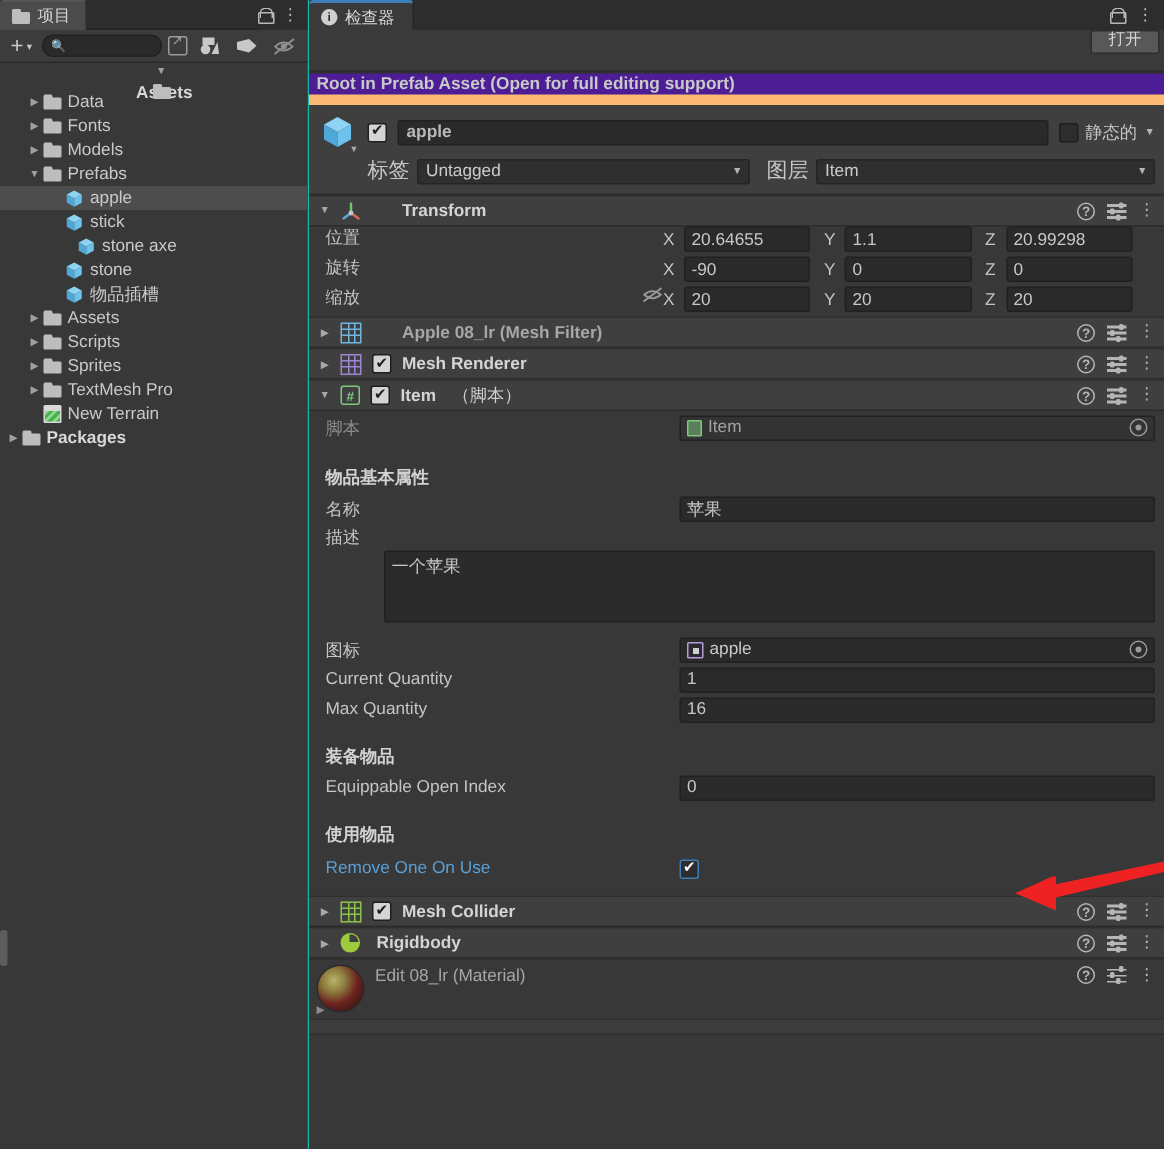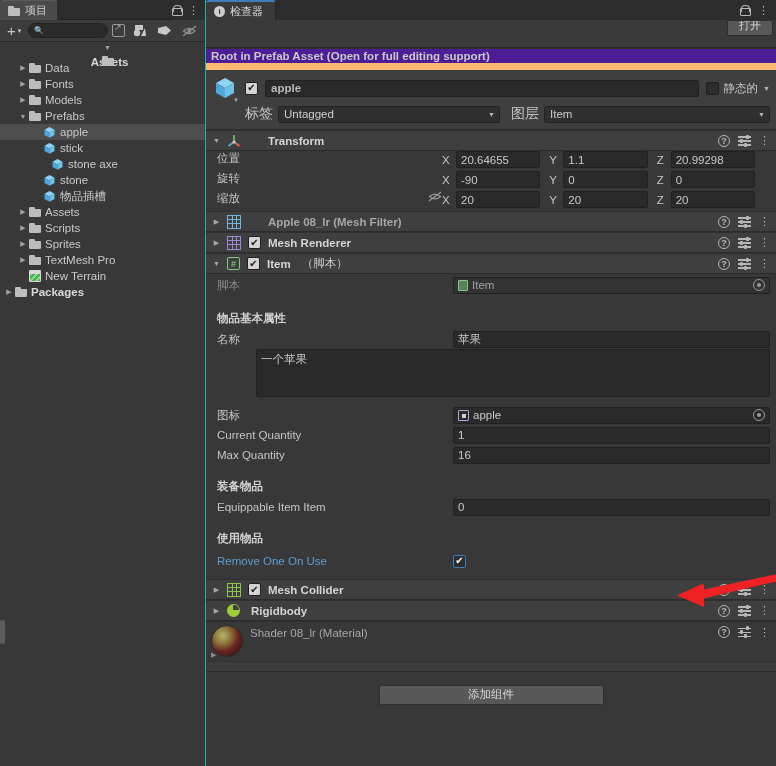--- a/index.html
+++ b/index.html
@@ -760,20 +760,23 @@
         <span>物品基本属性</span>
       </div>
 
       <div class="prop-row">
         <span class="prop-label">名称</span>
         <span class="prop-field">
           <span>苹果</span>
         </span>
       </div>
 
+      <div class="prop-row" style="height:18px;">
+        <span class="prop-label">描述</span>
+      </div>
       <div class="textarea-row">
         <div class="textarea">
           <span>一个苹果</span>
         </div>
       </div>
 
       <div style="height:8px;"></div>
 
       <div class="prop-row">
         <span class="prop-label">图标</span>
@@ -798,21 +801,21 @@
         </span>
       </div>
 
       <div style="height:11px;"></div>
 
       <div class="section-hdr">
         <span>装备物品</span>
       </div>
 
       <div class="prop-row">
-        <span class="prop-label">Equippable Item Item</span>
+        <span class="prop-label">Equippable Open Index</span>
         <span class="prop-field">
           <span>0</span>
         </span>
       </div>
 
       <div style="height:11px;"></div>
 
       <div class="section-hdr">
         <span>使用物品</span>
       </div>
@@ -857,44 +860,39 @@
               <b></b>
               <b></b>
             </span>
           <span class="kebab">⋮</span>
         </span>
       </div>
 
       <div class="mat-block">
         <span class="mat-thumb"></span>
         <span class="mat-right">
-          <div class="mat-title">Shader 08_lr (Material)</div>
+          <div class="mat-title">Edit 08_lr (Material)</div>
         </span>
         <span class="comp-icons" style="position:absolute;right:6px;top:4px;">
           <span class="help-ico">?</span>
           <span class="preset-ico">
               <i></i>
               <i></i>
               <i></i>
               <b></b>
               <b></b>
               <b></b>
             </span>
           <span class="kebab">⋮</span>
         </span>
         <span class="mat-foldout">▶</span>
       </div>
 
       <div class="bottom-sep"></div>
 
-      <div class="add-comp-area">
-        <div class="add-comp-btn">
-          <span>添加组件</span>
-        </div>
-      </div>
 
     </div>
 
     <svg id="red-arrow" width="112" height="40" viewBox="0 0 112 40">
       <path d="M108 4 L30 25 L31 14 L6 25.5 L33 34 L32 24 L110 10 Z" fill="#ee2222"></path>
       <path d="M6 25.5 L33 14 L33 37 Z" fill="#ee2222"></path>
       <path d="M28 20.5 L109 3.5 L111 10 L30 29 Z" fill="#ee2222"></path>
     </svg>
 
   </div>

